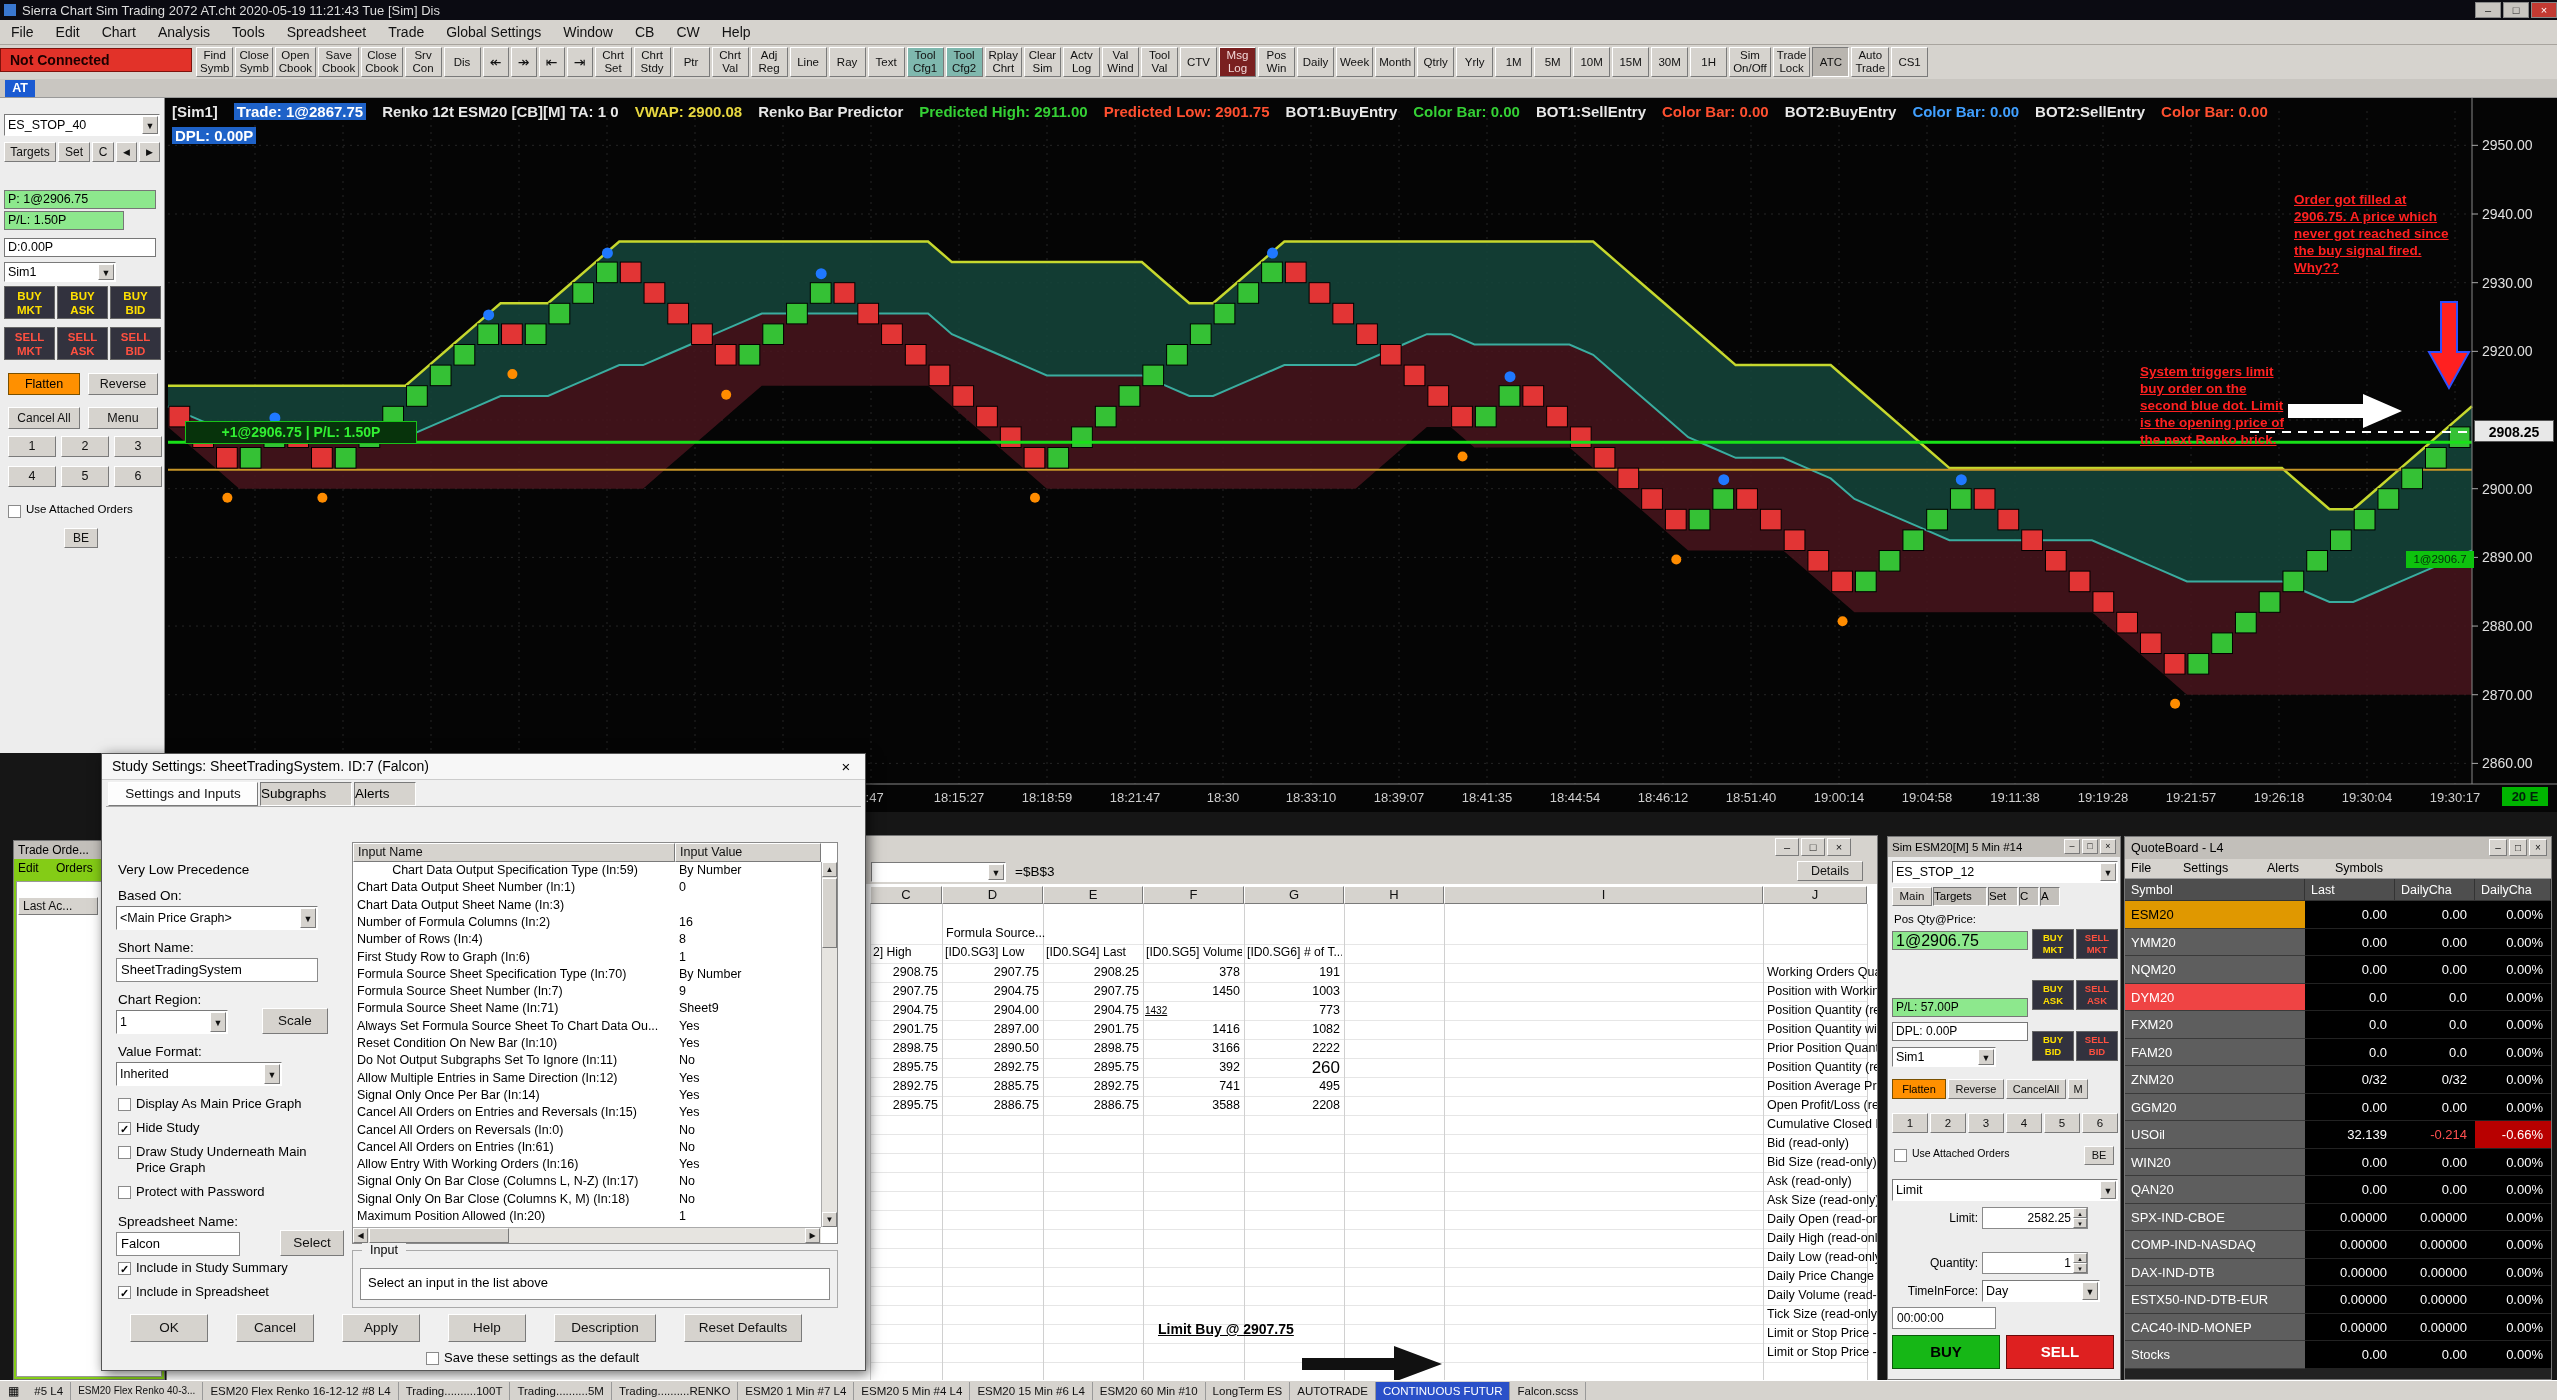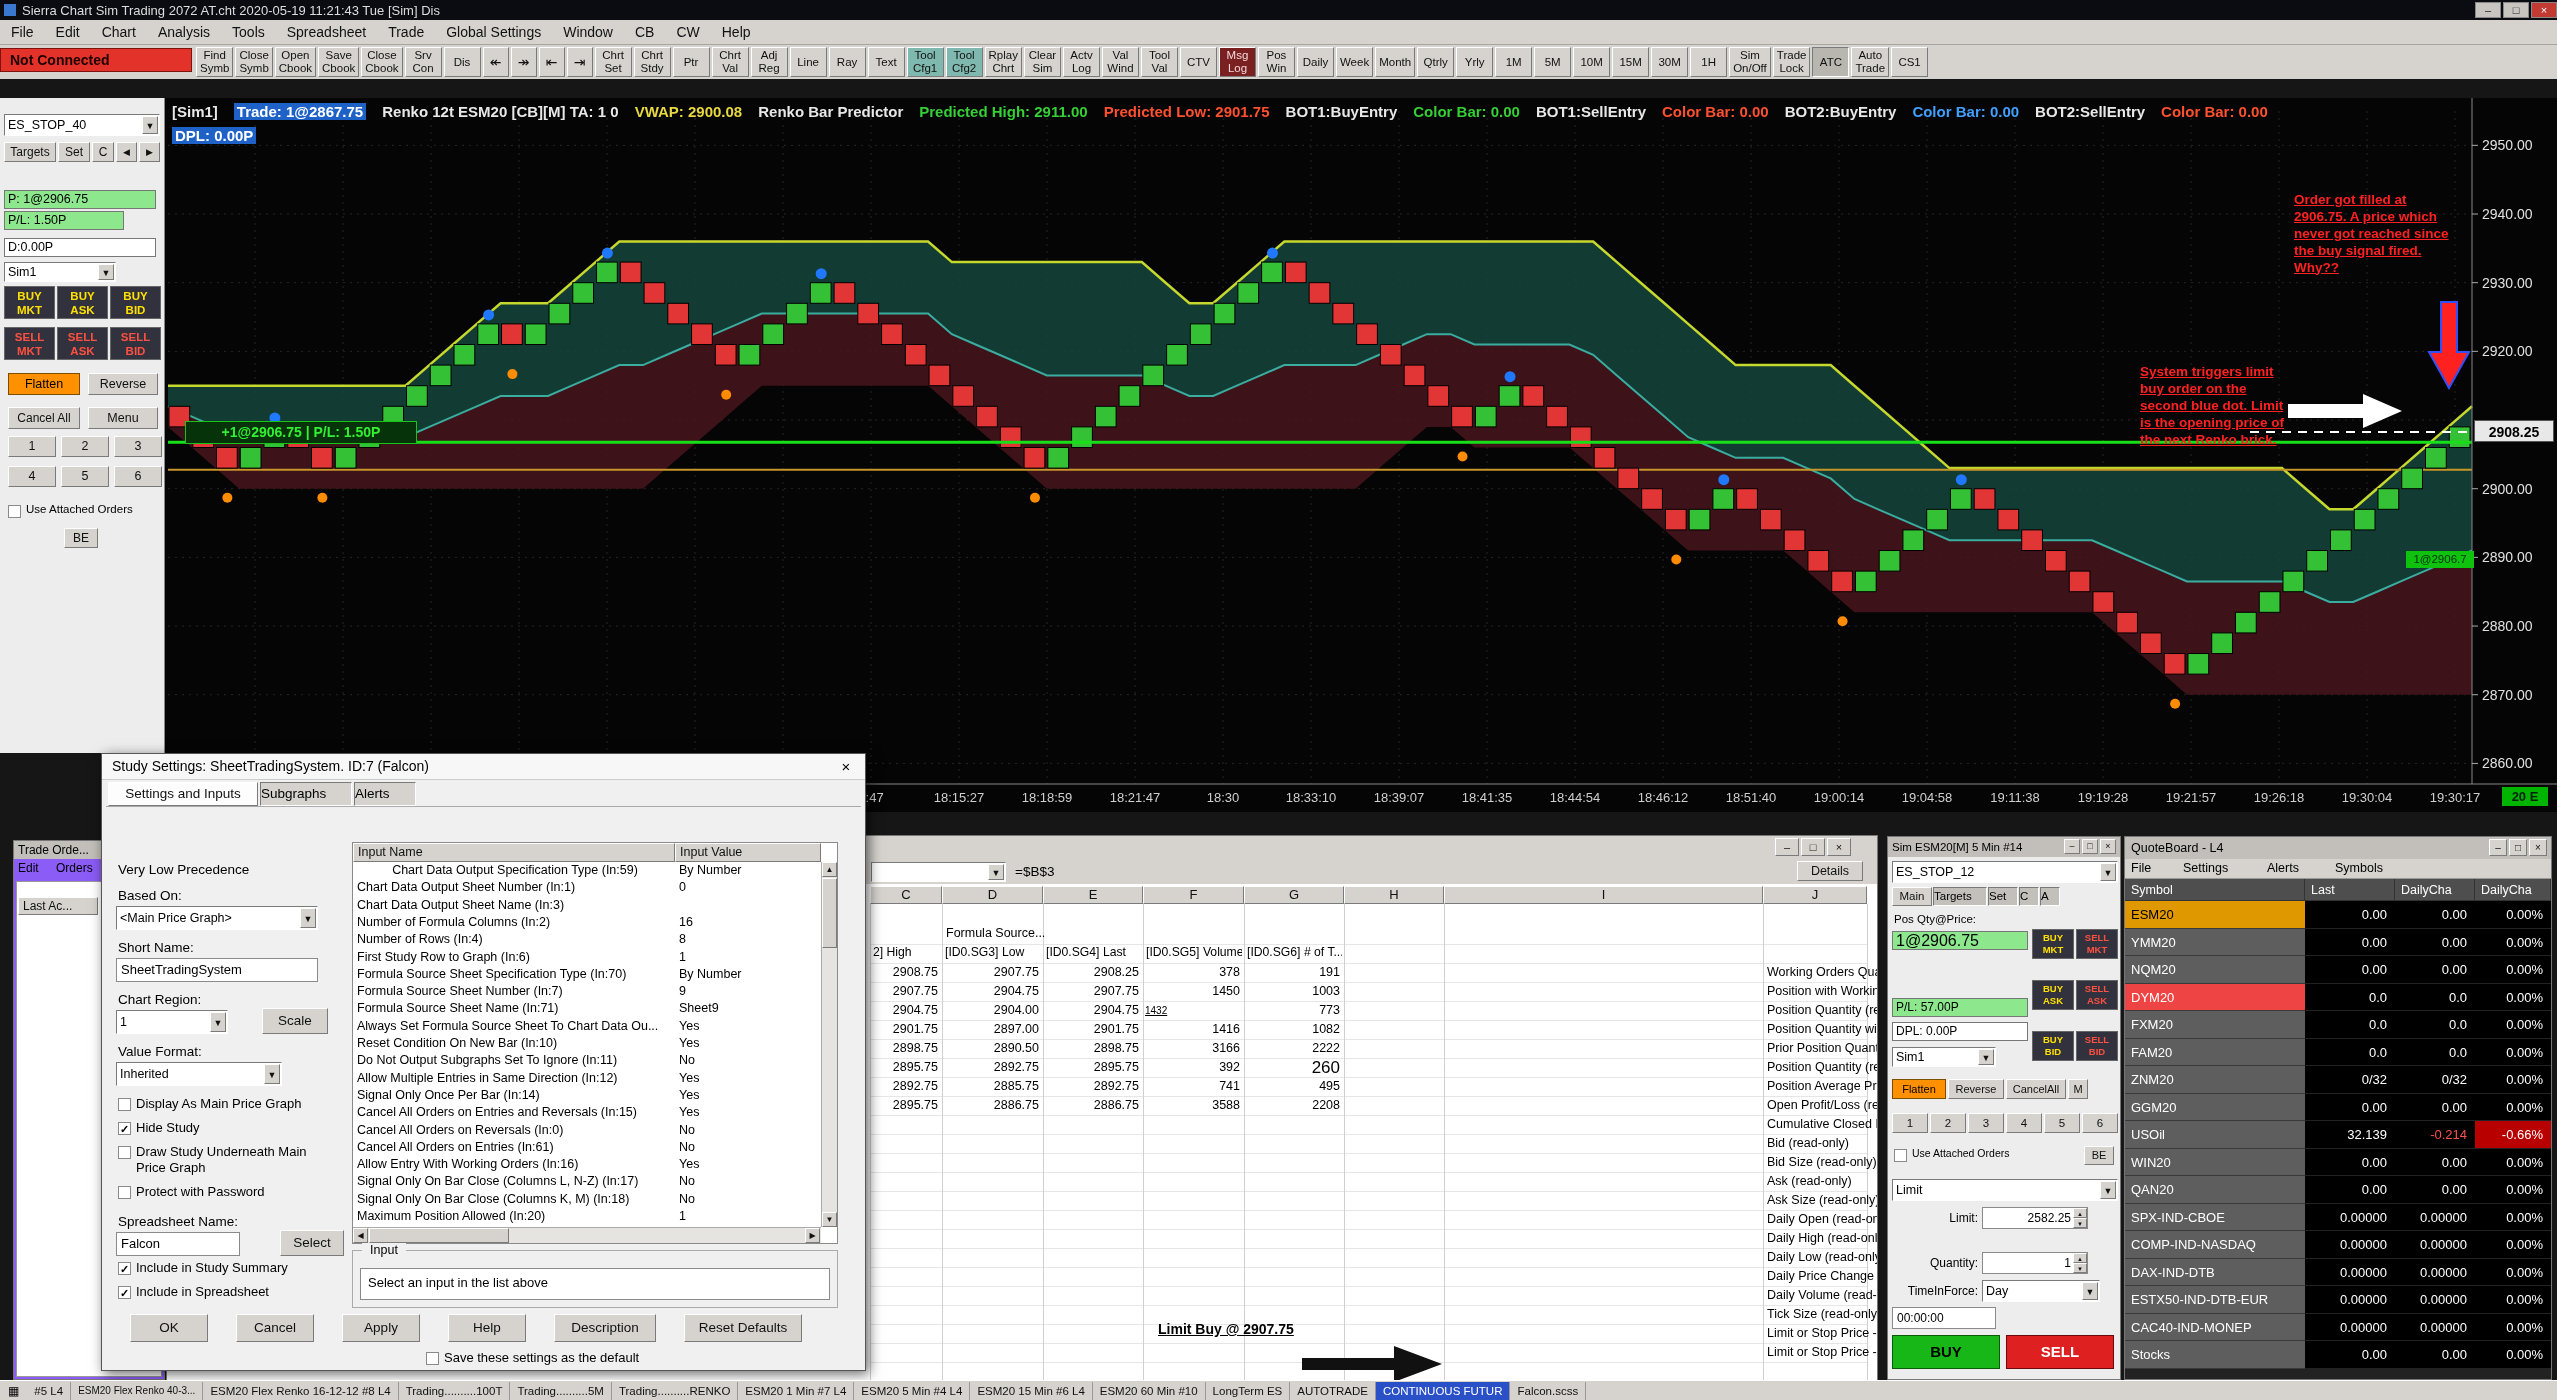--- a/index.html
+++ b/index.html
@@ -128,20 +128,23 @@
       <span class="tbtn one">1H</span>
       <span class="tbtn">Sim
 On/Off</span>
       <span class="tbtn">Trade
 Lock</span>
       <span class="tbtn one pressed">ATC</span>
       <span class="tbtn">Auto
 Trade</span>
       <span class="tbtn one">CS1</span>
     </div>
+  <div class="row2">
+    <span class="atbadge">AT</span>
+  </div>
   <div class="notconn">Not Connected</div>
 
   <div id="chartwrap" style="position: absolute; left: 165px; top: 98px; width: 2392px; height: 714px; z-index: 1;"><svg width="2392" height="714" viewBox="165 98 2392 714">
         <rect x="165" y="98" width="2392" height="714" fill="#050505"></rect>
         <line x1="168" y1="145.33673469387756" x2="2472" y2="145.33673469387756" stroke="#262626" stroke-dasharray="2,5"></line>
         <line x1="168" y1="214.01020408163265" x2="2472" y2="214.01020408163265" stroke="#262626" stroke-dasharray="2,5"></line>
         <line x1="168" y1="282.6836734693877" x2="2472" y2="282.6836734693877" stroke="#262626" stroke-dasharray="2,5"></line>
         <line x1="168" y1="351.3571428571429" x2="2472" y2="351.3571428571429" stroke="#262626" stroke-dasharray="2,5"></line>
         <line x1="168" y1="488.7040816326531" x2="2472" y2="488.7040816326531" stroke="#262626" stroke-dasharray="2,5"></line>
         <line x1="168" y1="557.3775510204082" x2="2472" y2="557.3775510204082" stroke="#262626" stroke-dasharray="2,5"></line>
@@ -383,21 +386,21 @@
       <div class="bev" style="position: absolute; left: 8px; top: 338px; width: 48px; height: 21px; font-size: 12.5px; line-height: 19px;">1</div>
       <div class="bev" style="position: absolute; left: 61px; top: 338px; width: 48px; height: 21px; font-size: 12.5px; line-height: 19px;">2</div>
       <div class="bev" style="position: absolute; left: 114px; top: 338px; width: 48px; height: 21px; font-size: 12.5px; line-height: 19px;">3</div>
       <div class="bev" style="position: absolute; left: 8px; top: 368px; width: 48px; height: 21px; font-size: 12.5px; line-height: 19px;">4</div>
       <div class="bev" style="position: absolute; left: 61px; top: 368px; width: 48px; height: 21px; font-size: 12.5px; line-height: 19px;">5</div>
       <div class="bev" style="position: absolute; left: 114px; top: 368px; width: 48px; height: 21px; font-size: 12.5px; line-height: 19px;">6</div>
       <div class="insetW" style="position: absolute; left: 8px; top: 407px; width: 13px; height: 13px; font-size: 11px; line-height: 12px; text-align: center; font-weight: bold;"></div>
       <div style="position: absolute; left: 26px; top: 405px; width: 150px; font-size: 11.5px; line-height: 1.2;">Use Attached Orders</div>
       <div class="bev" style="position: absolute; left: 64px; top: 430px; width: 34px; height: 20px; font-size: 12px; line-height: 18px;">BE</div>
     </div>
-    <div style="position: absolute; left: 13px; top: 840px; width: 152px; height: 540px; background: #8b5cf6; border: 1px solid rgb(119, 119, 119); z-index: 4;">
+    <div style="position: absolute; left: 13px; top: 840px; width: 152px; height: 540px; background: #84cc16; border: 1px solid rgb(119, 119, 119); z-index: 4;">
       <div style="position: absolute; left: 0px; top: 0px; width: 150px; height: 18px; background: rgb(194, 191, 186); font-size: 12px; line-height: 18px; padding-left: 4px;">Trade Orde...</div>
       <div style="position: absolute; left: 4px; top: 20px; width: 36px; height: 16px; font-size: 12px;">Edit</div>
       <div style="position: absolute; left: 42px; top: 20px; width: 36px; height: 16px; font-size: 12px;">Orders</div>
       <div style="position: absolute; left: 2px; top: 40px; width: 146px; height: 496px; background: rgb(255, 255, 255); border: 1px solid rgb(153, 153, 153);"></div>
       <div class="bev" style="position: absolute; left: 4px; top: 56px; width: 80px; height: 18px; font-size: 12px; line-height: 16px; text-align: left; padding-left: 4px;">Last Ac...</div>
     </div>
     <div style="position: absolute; left: 166px; top: 835px; width: 1712px; height: 545px; background: rgb(214, 211, 206); border: 1px solid rgb(119, 119, 119); z-index: 5;">
       <div class="bev" style="position: absolute; left: 1608px; top: 2px; width: 24px; height: 18px; font-size: 11px; line-height: 16px;">–</div>
       <div class="bev" style="position: absolute; left: 1634px; top: 2px; width: 24px; height: 18px; font-size: 11px; line-height: 16px;">□</div>
       <div class="bev" style="position: absolute; left: 1660px; top: 2px; width: 24px; height: 18px; font-size: 11px; line-height: 16px;">×</div>

